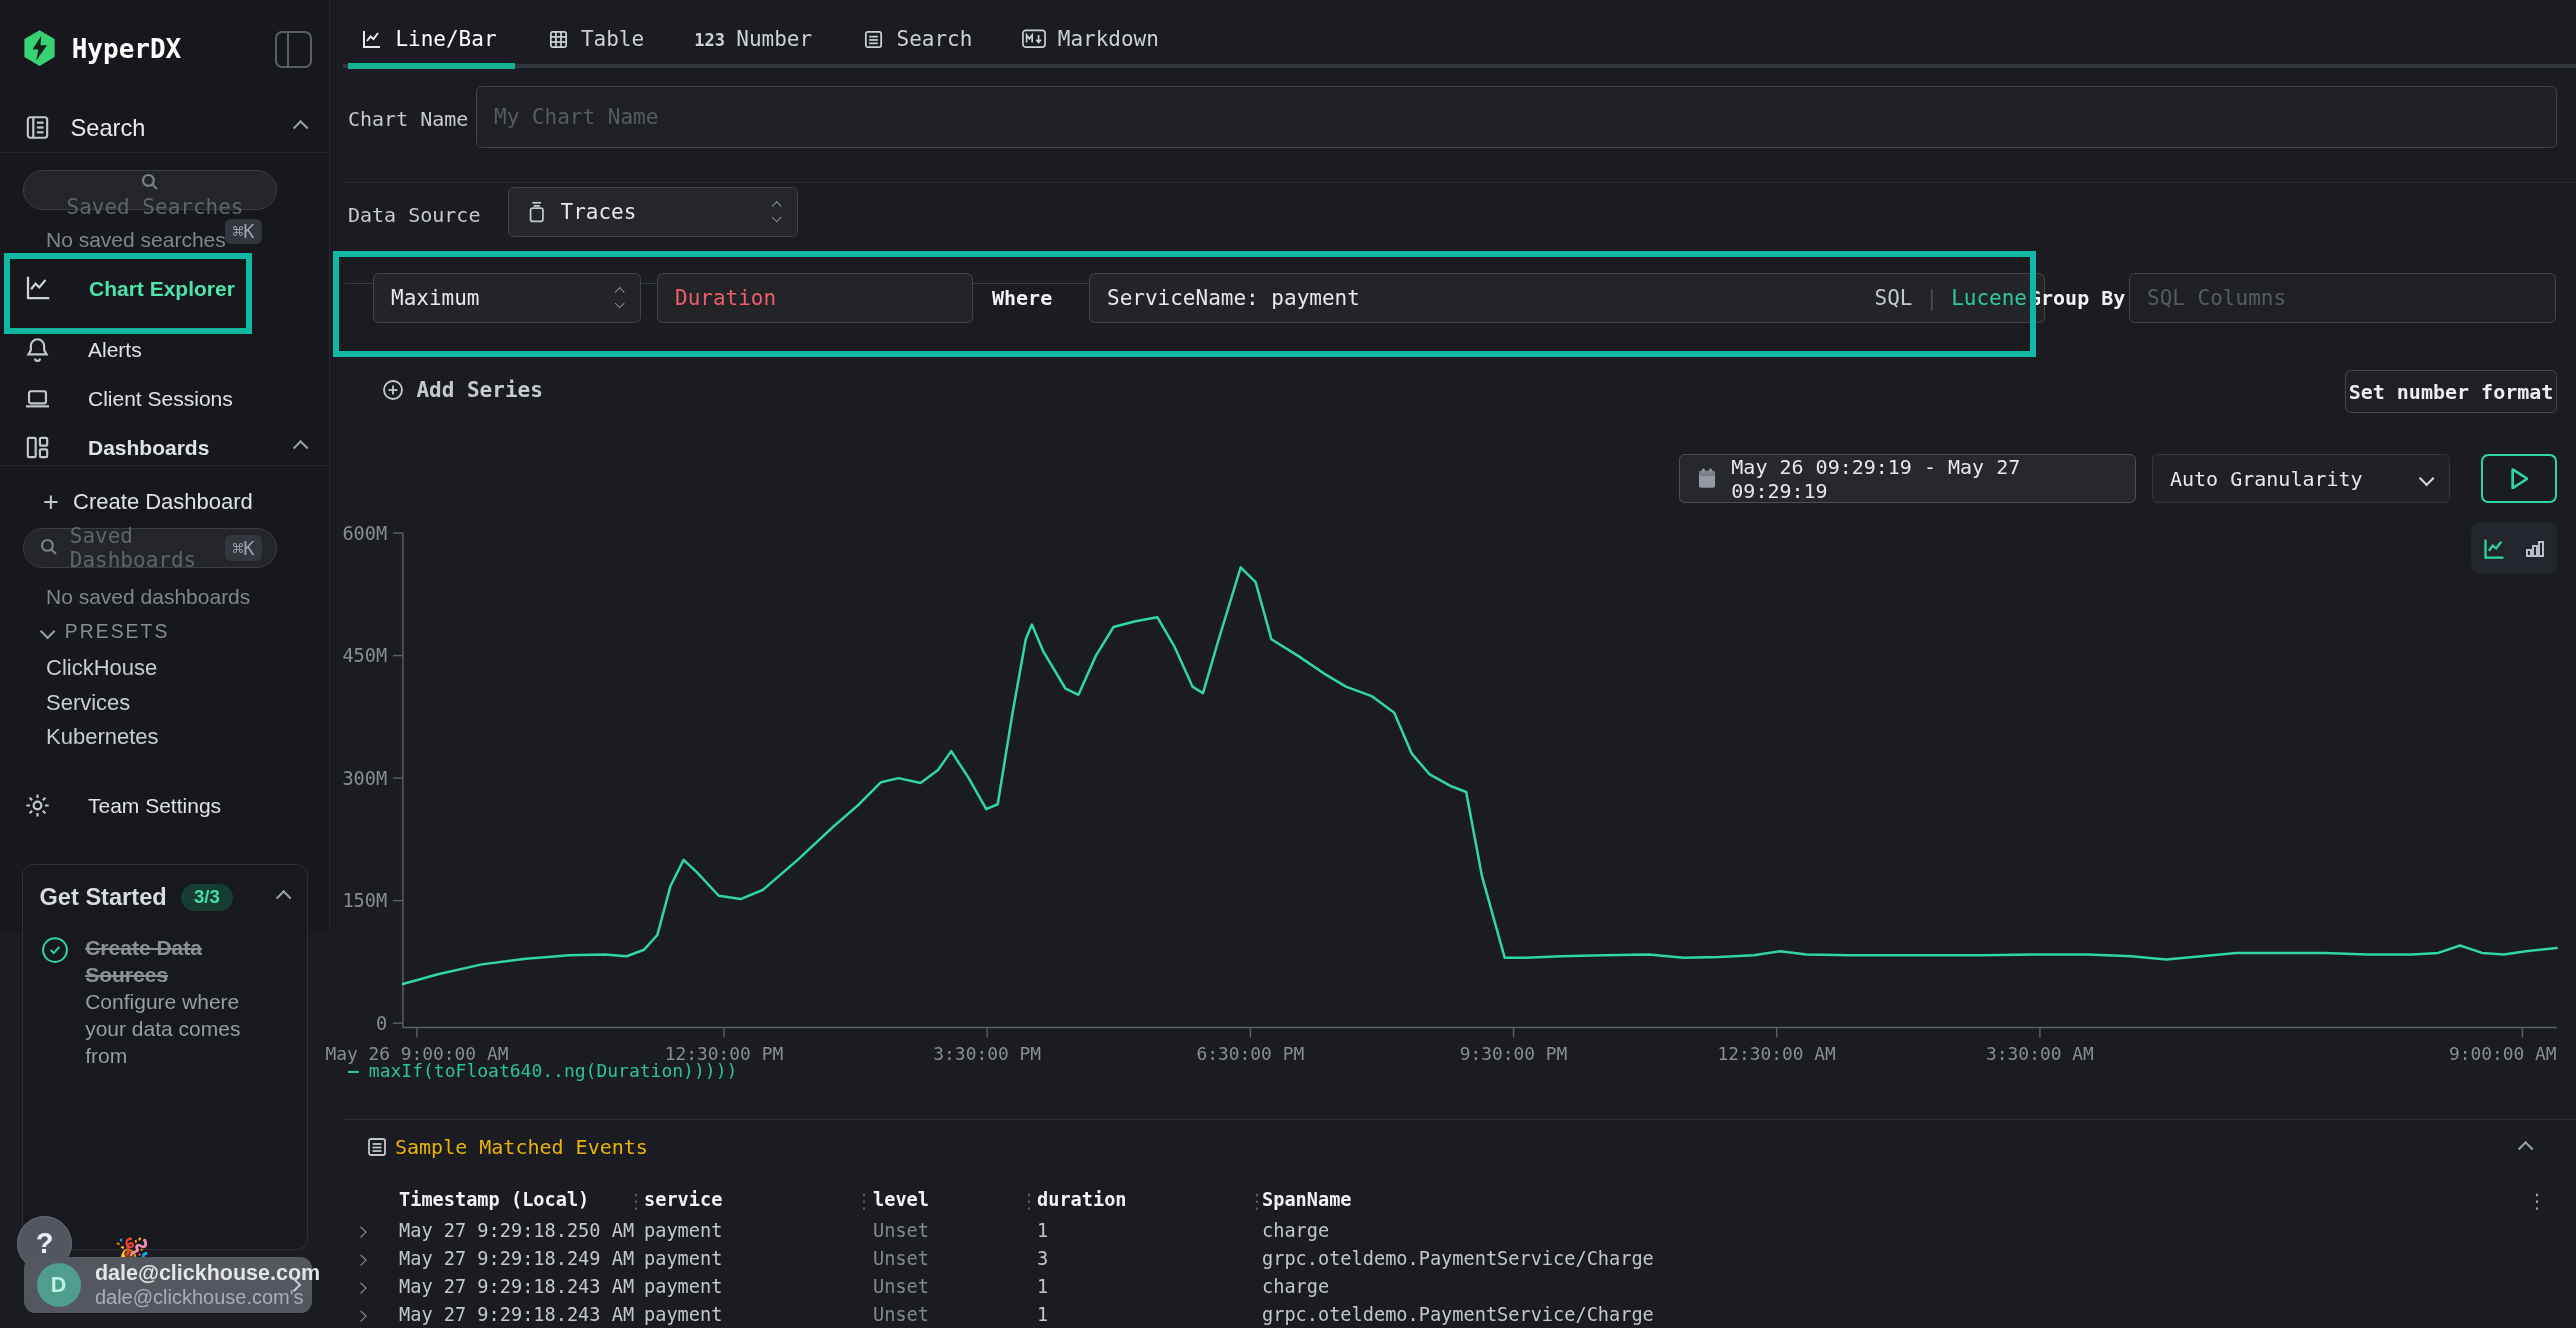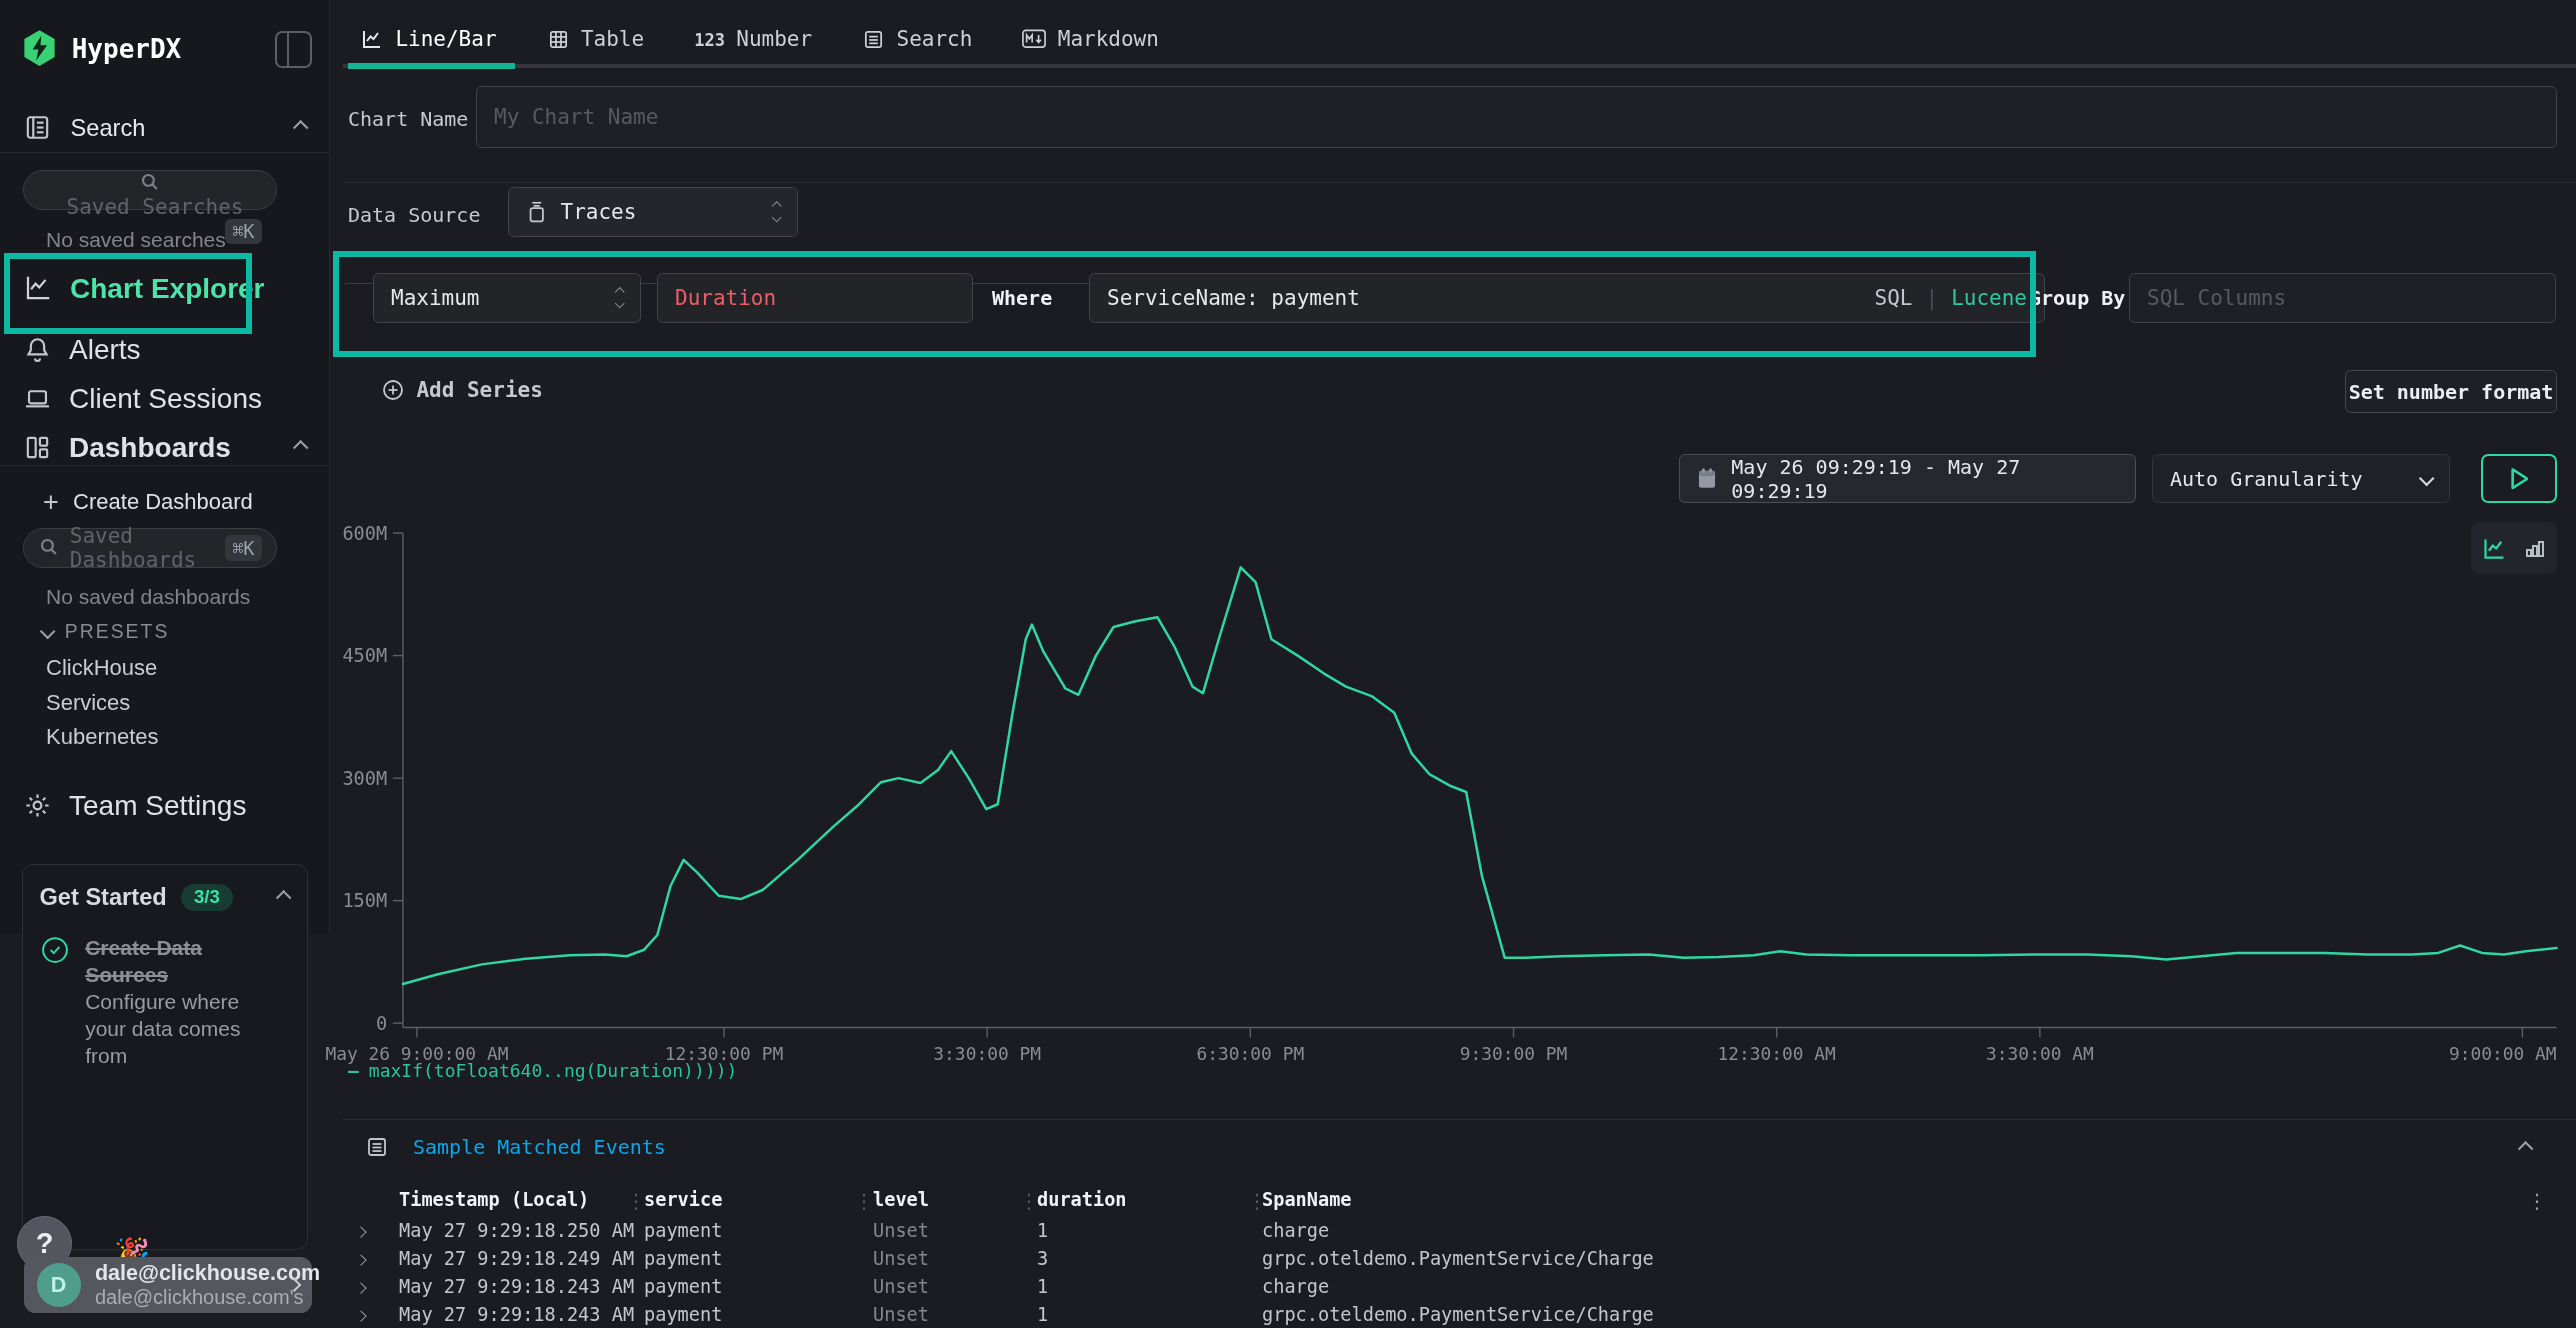--- a/index.html
+++ b/index.html
@@ -16,21 +16,21 @@
   .secthead .lbl{font-size:23.6px;color:#e8eaee;margin-left:18.6px;}
   .chev{display:inline-block;width:9.3px;height:9.3px;border-right:2.1px solid #9aa0a8;border-bottom:2.1px solid #9aa0a8;}
   .chev.up{transform:rotate(-135deg);} .chev.down{transform:rotate(45deg);} .chev.right{transform:rotate(-45deg);}
   .sideborder{position:absolute;left:0;right:0;height:1.4px;background:#23262b;}
   .pillsearch{position:absolute;left:23px;right:52px;height:40px;background:#232529;border:1.4px solid #3a3d44;
       border-radius:21.5px;display:flex;align-items:center;padding:0 14.3px;box-sizing:border-box;}
   .pillsearch .ph{font-family:"DejaVu Sans Mono",monospace;font-size:21px;color:#5f646c;margin-left:10px;}
   .kbd{margin-left:auto;background:#33363d;color:#9aa0a8;border-radius:5.7px;font-size:18.6px;padding:2.1px 7.2px;font-family:"DejaVu Sans Mono",monospace;}
   .dimnote{position:absolute;left:46px;font-size:21px;color:#81868e;}
   .navitem{position:absolute;left:0;right:0;height:54px;display:flex;align-items:center;padding:0 23px;box-sizing:border-box;cursor:pointer;}
-  .navitem .lbl{font-size:28px;color:#dfe2e7;margin-left:17px;}
+  .navitem .lbl{font-size:21px;color:#dfe2e7;margin-left:36px;}
   .navitem.active .lbl{color:#4ee3a8;font-weight:bold;}
   .preset{position:absolute;left:46px;font-size:22px;color:#c9cdd3;cursor:pointer;}
   .presethead{position:absolute;left:42px;font-size:19.3px;letter-spacing:2.1px;color:#878c94;display:flex;align-items:center;gap:11.4px;}
   .gscard{position:absolute;left:21.5px;right:21.5px;top:864px;height:386px;border:1.4px solid #2e3138;border-radius:11.4px;
       background:#17191e;padding:18.6px 17px;box-sizing:border-box;overflow:hidden;}
   .gstitle{display:flex;align-items:center;}
   .gstitle .t{font-size:23.6px;font-weight:bold;color:#d8dbdf;text-align:right;}
   .badge{margin-left:14.3px;background:#173c31;color:#3fe0a8;font-weight:bold;font-size:18.6px;border-radius:15.7px;padding:2.9px 13px;}
   .gsitem{display:flex;margin-top:24px;}
   .gsitem .txt{margin-left:15.7px;}
@@ -63,22 +63,22 @@
   .divider{position:absolute;left:343px;right:0;height:1.4px;background:#282b31;}
   .btn{position:absolute;border:1.4px solid #43474e;border-radius:5.7px;display:flex;align-items:center;justify-content:center;
       font-family:"DejaVu Sans Mono",monospace;color:#eceef1;box-sizing:border-box;}
   .addseries{position:absolute;display:flex;align-items:center;gap:11.4px;font-family:"DejaVu Sans Mono",monospace;
       font-weight:bold;font-size:21px;color:#c6cacf;cursor:pointer;}
   .toolbar-input{background:#26282e;border-color:#4b4f57;}
   .playbtn{border:2.1px solid #2ed8a3;border-radius:7.2px;}
   .togglebox{position:absolute;background:#22252b;border-radius:8.6px;display:flex;align-items:center;justify-content:center;gap:15.7px;}
   .legend{position:absolute;left:348px;top:1060px;font-family:"DejaVu Sans Mono",monospace;font-size:18px;color:#2cc398;display:flex;gap:10px;align-items:center;}
   
-  .smehead{position:absolute;left:365px;top:1135px;display:flex;align-items:center;gap:24px;
-      font-family:"DejaVu Sans Mono",monospace;font-size:20px;color:#0ea5e9;}
+  .smehead{position:absolute;left:365px;top:1135px;display:flex;align-items:center;gap:6px;
+      font-family:"DejaVu Sans Mono",monospace;font-size:20px;color:#eab308;}
   .smecollapse{position:absolute;left:2520px;top:1143px;}
   .tblhead{position:absolute;left:343px;right:14.3px;top:1189px;height:27px;}
   .tbl-col{position:absolute;font-family:"DejaVu Sans Mono",monospace;font-size:18.6px;font-weight:bold;color:#f0f2f5;}
   .tbl-sep{position:absolute;font-family:"DejaVu Sans Mono",monospace;font-size:20px;color:#565b62;top:0;}
   .tblrow{position:absolute;left:343px;right:14.3px;height:28px;}
   .tbl-cell{position:absolute;font-family:"DejaVu Sans Mono",monospace;font-size:18.6px;color:#c3c7cd;white-space:nowrap;}
   .tbl-cell.dim{color:#82878f;}
   .rowchev{position:absolute;left:14.3px;top:5.7px;}
   .rowchev .chev{width:7.2px;height:7.2px;border-width:1.8px;}
   svg text{font-family:"DejaVu Sans Mono",monospace;}

